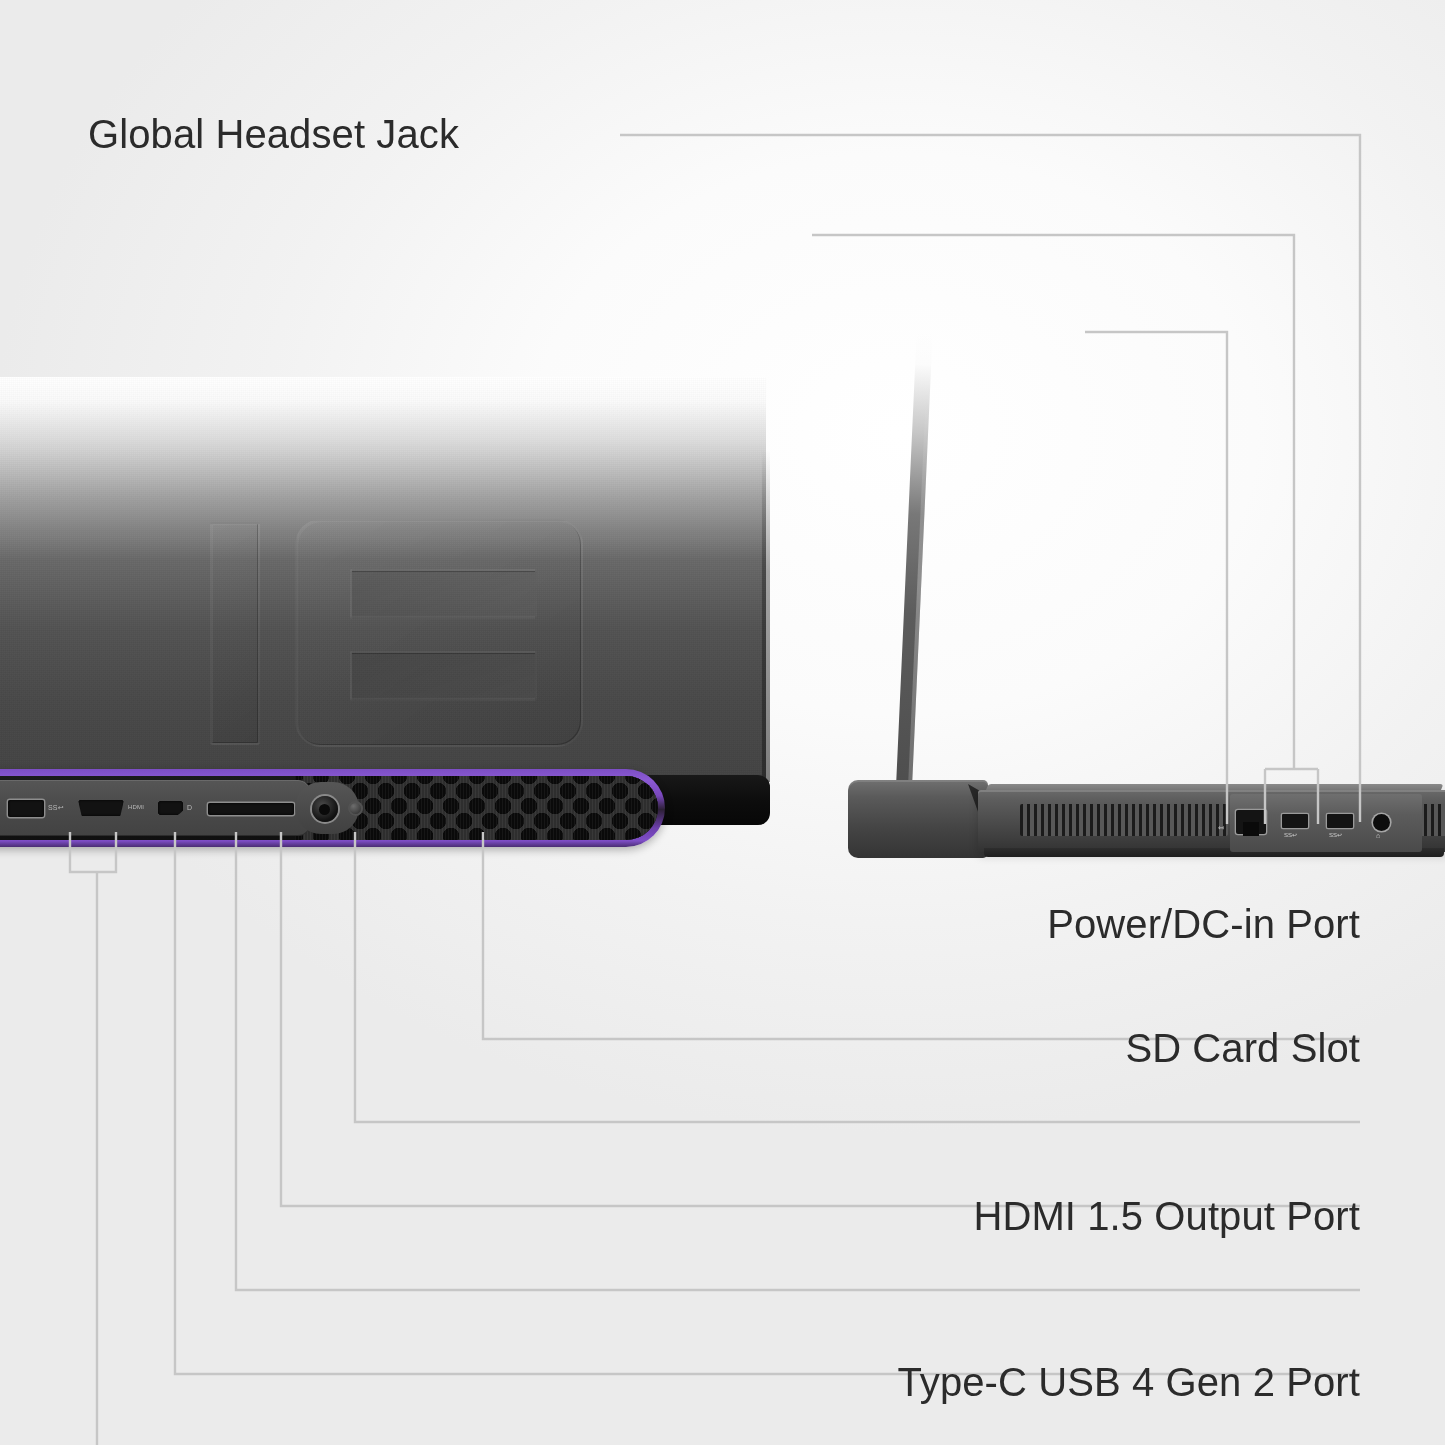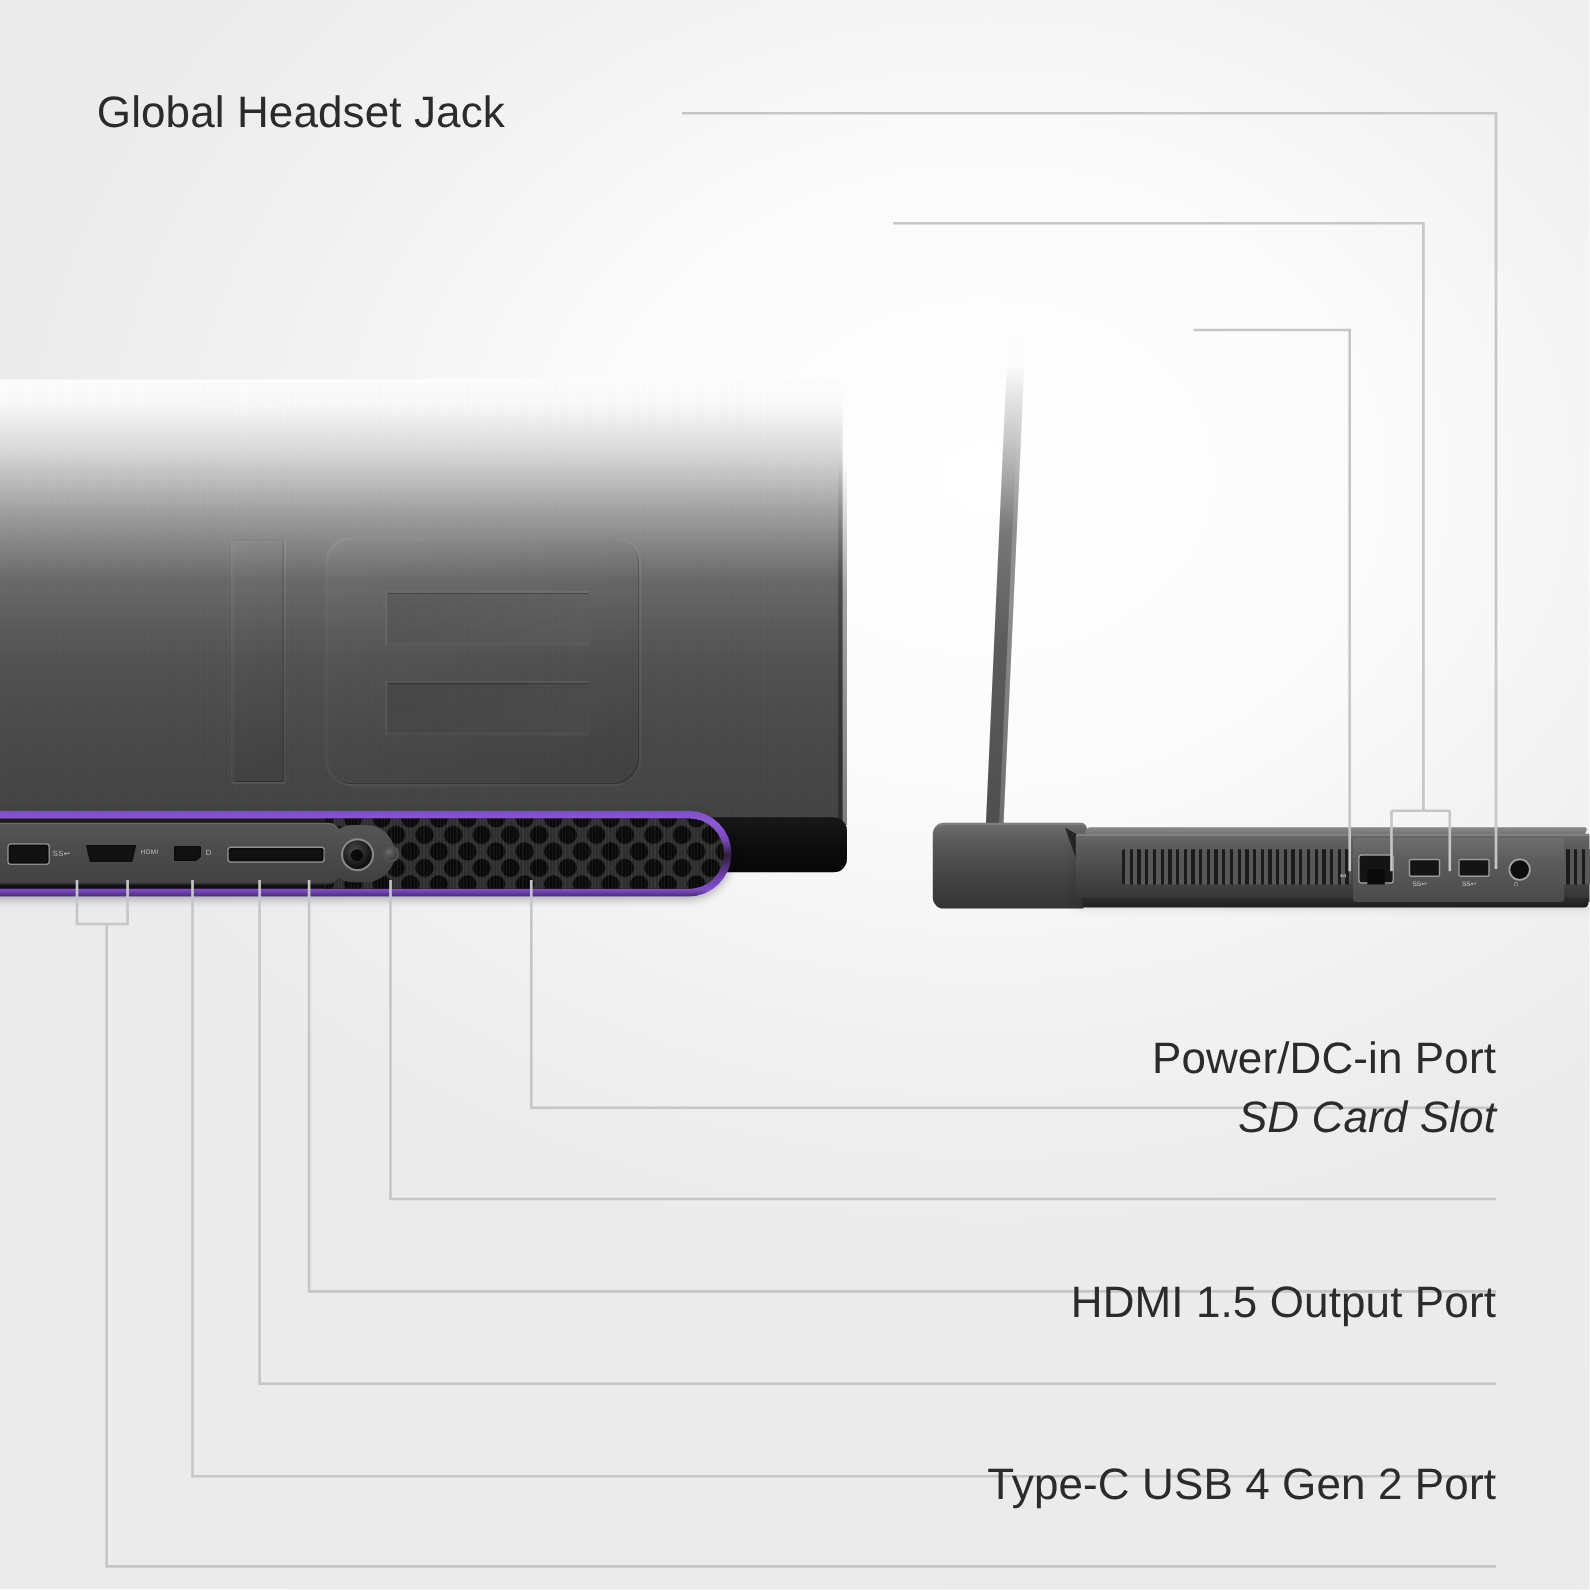--- a/index.html
+++ b/index.html
@@ -8,21 +8,21 @@
     font-family: "Liberation Sans", sans-serif;
     overflow: hidden;
   }
   #stage {
     position: relative;
     width: 1445px; height: 1445px;
     background:
       radial-gradient(ellipse 900px 700px at 62% 30%, #ffffff 0%, #fbfbfb 40%, #f2f2f2 70%, #ebebeb 100%),
       linear-gradient(160deg, #e0e0e0 0%, #f4f4f4 38%, #fcfcfc 58%, #ededed 100%);
   }
-  #artboard { position: absolute; inset: 0; }
+  #artboard { position: absolute; inset: 0; margin-top: 32px; }
 
   
   .label {
     position: absolute;
     font-size: 40px;
     font-weight: 400;
     color: #2b2b2b;
     letter-spacing: 0.1px;
     white-space: nowrap;
     line-height: 1;
@@ -281,19 +281,19 @@
       <path d="M 236 800 V 1258 H 1360"></path>
 
       <path d="M 175 800 V 1342 H 1360"></path>
 
       <path d="M 70 800 V 840 H 116 V 800"></path>
       <path d="M 97 840 V 1424 H 1360"></path>
     </svg>
 
     <div class="label left" style="top:82px;">Global Headset Jack</div>
 
-    <div class="label right" style="top:942px;">Power/DC-in Port</div>
-    <div class="label right" style="top:996px;font-style:italic;">SD Card Slot</div>
+    <div class="label right" style="top:872px;">Power/DC-in Port</div>
+    <div class="label right" style="top:996px;">SD Card Slot</div>
     <div class="label right" style="top:1164px;">HDMI 1.5 Output Port</div>
     <div class="label right" style="top:1330px;">Type-C USB 4 Gen 2 Port</div>
 
   </div>
 </div>
 
 </body></html>

